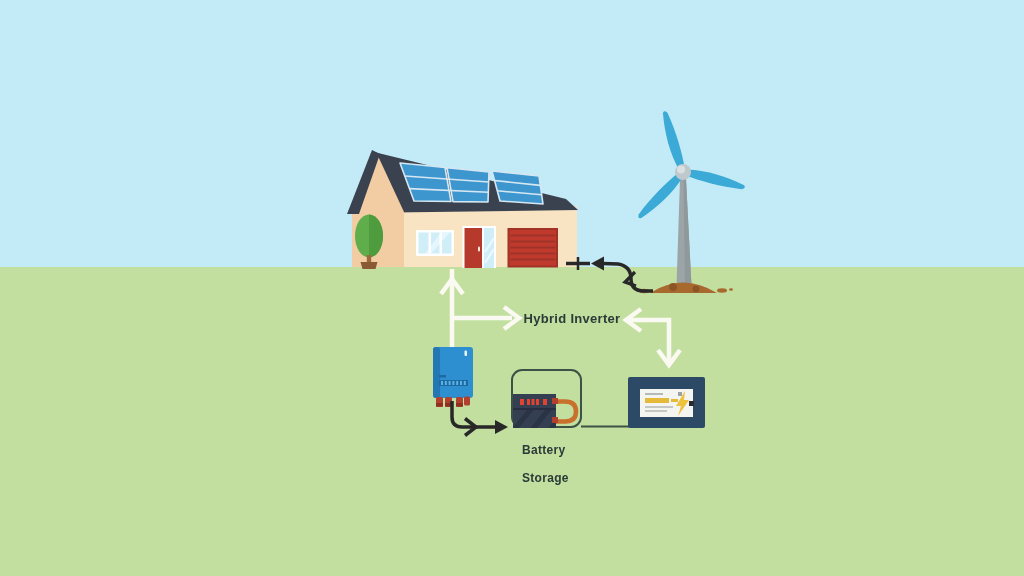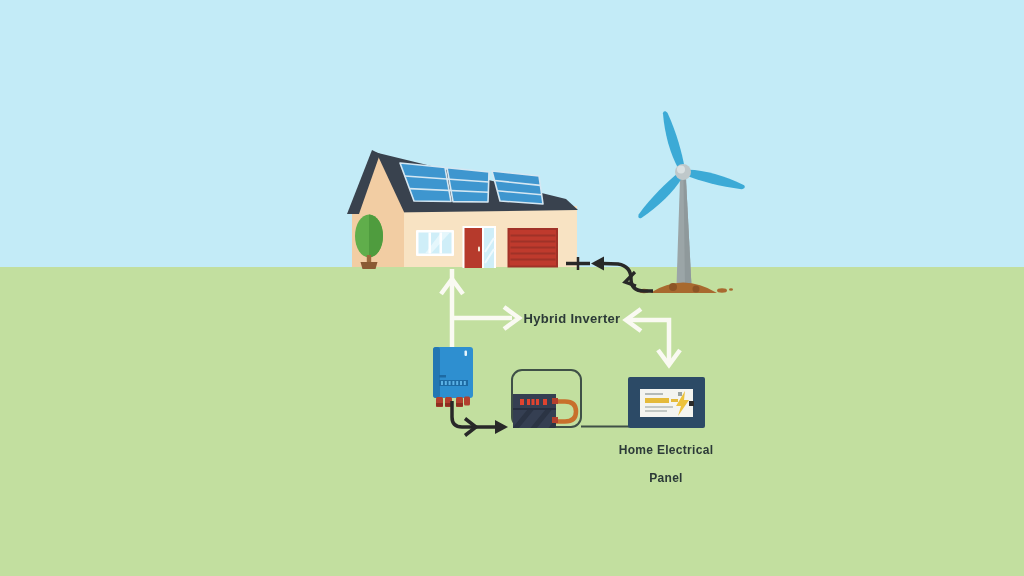--- a/index.html
+++ b/index.html
@@ -186,18 +186,18 @@
       <rect x="671" y="399" width="7" height="3" style="fill:var(--panel-yellow,#e5ba3a)"></rect>
       <rect x="645" y="406" width="28" height="2" style="fill:#c3c8c4"></rect>
       <rect x="645" y="410" width="22" height="2" style="fill:#c3c8c4"></rect>
       <polygon points="685,391 676,406 681,406 678,416 689,400 684,400" style="fill:#edc23c"></polygon>
       <rect x="689" y="401" width="5" height="5" style="fill:#2b2b2b"></rect>
     </g>
   </svg>
 
   <div id="hybrid-inverter-label" class="node-label">Hybrid Inverter</div>
 
-
-  <div id="electrical-panel-label" class="node-label">
-    <div>Home Electrical</div>
-    <div>Panel</div>
+  <div id="battery-storage-label" class="node-label">
+    <div>Battery</div>
+    <div>Storage</div>
   </div>
+
 </div>
 
 </body></html>

